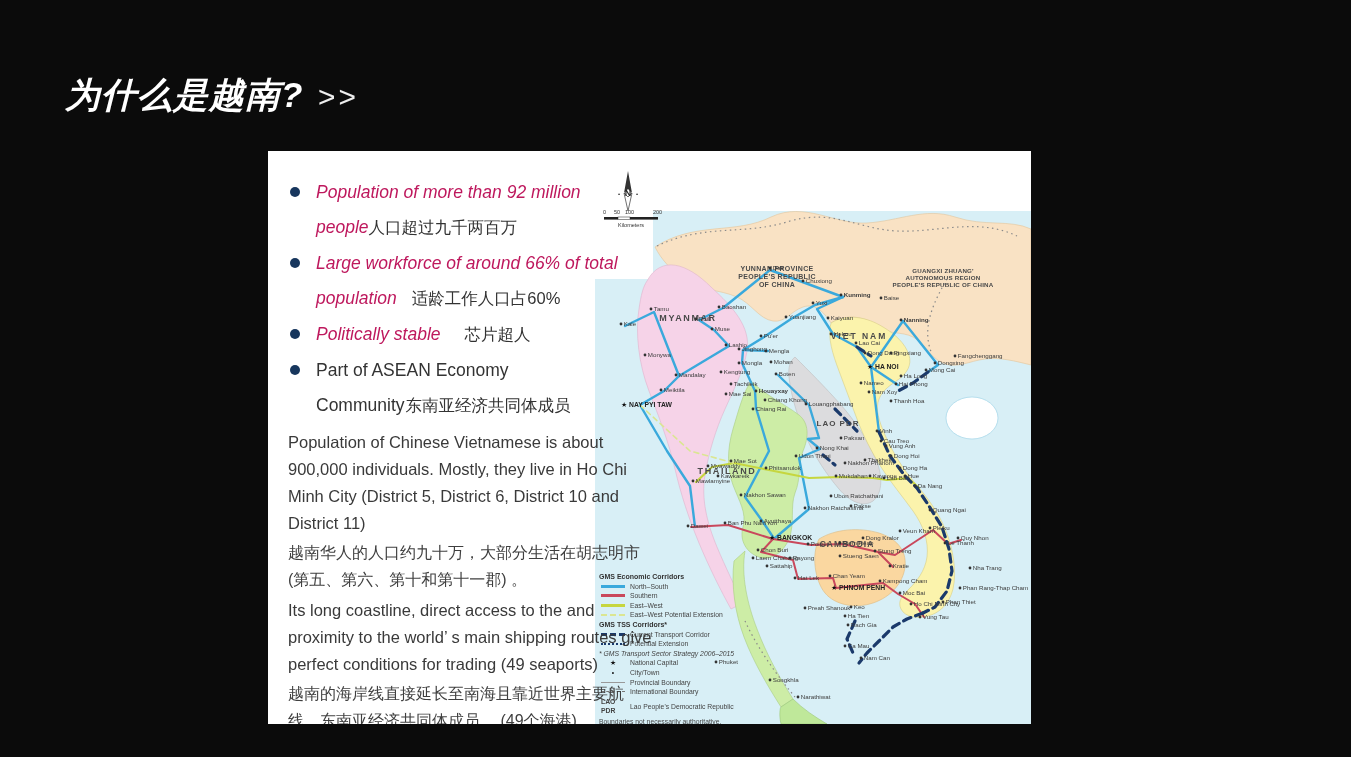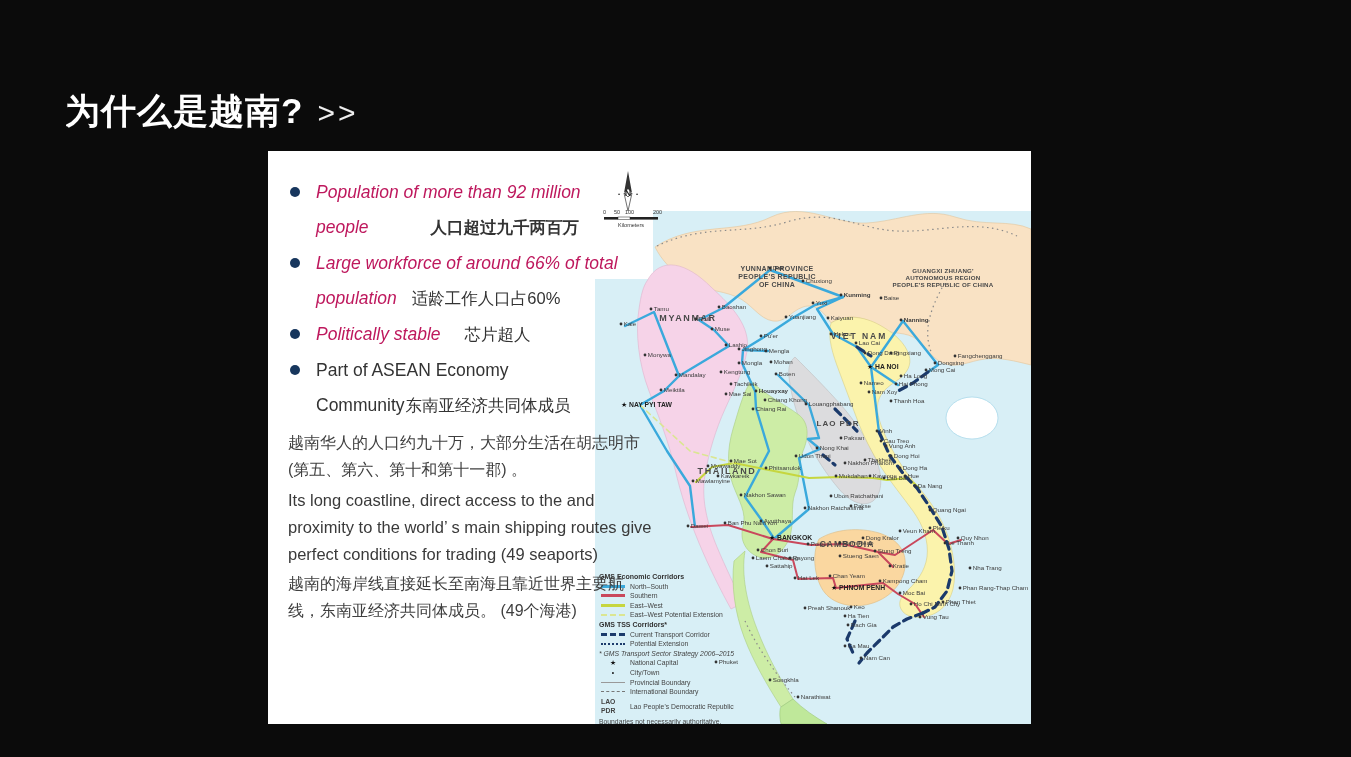--- a/index.html
+++ b/index.html
@@ -1,38 +1,38 @@
 <!DOCTYPE html>
 <html><head>
 <meta charset="utf-8">
 <style>
   html,body{margin:0;padding:0;background:#000;}
   .slide{position:relative;width:1351px;height:757px;background:#0b0b0b;overflow:hidden;
          font-family:"Liberation Sans","DejaVu Sans",sans-serif;}
   
-  .title{position:absolute;left:65px;top:88px;color:#fff;font-size:35px;font-weight:600;letter-spacing:1px;}
+  .title{position:absolute;left:65px;top:72px;color:#fff;font-size:35px;font-weight:600;letter-spacing:1px;font-style:italic;}
   .title .arrows{font-weight:300;font-size:30px;margin-left:14px;letter-spacing:3px;color:#eee;}
   
   .logo{position:absolute;right:32px;top:24px;display:flex;align-items:center;gap:12px;}
   .logo-text{color:#fff;text-align:left;}
   .logo-name{font-size:34px;font-weight:700;letter-spacing:3px;line-height:36px;}
   .logo-domain{font-size:12.5px;letter-spacing:3.4px;margin-top:2px;color:#f2f2f2;}
   
   .panel{position:absolute;left:268px;top:151px;width:763px;height:573px;background:#fff;overflow:hidden;}
   .map-wrap{position:absolute;right:0;top:0;width:436px;height:573px;z-index:1;}
   .map-wrap svg{display:block;}
   .text-col{position:absolute;left:0;top:0;width:386px;padding:24px 0 0 20px;z-index:2;box-sizing:border-box;}
   
   ul.bullets{list-style:none;margin:0;padding:0;}
   ul.bullets li{position:relative;padding-left:28px;margin-bottom:1px;line-height:34px;}
   .bullet-dot{position:absolute;left:2px;top:12px;width:10px;height:10px;border-radius:50%;background:#17365d;}
   .b-en{font-style:italic;font-size:17.5px;color:#be185d;white-space:pre-line;font-weight:500;}
   .b-en.roman{font-style:normal;color:#333;}
   .b-zh{font-size:16.5px;color:#333;}
-  li.g1 .b-zh{margin-left:62px;font-weight:bold;} li.g2 .b-zh{margin-left:15px;}
+  li.g1 .b-zh{} li.g2 .b-zh{margin-left:15px;}
   li.g3 .b-zh{margin-left:24px;} li.g4 .b-zh{margin-left:1px;}
   
   .paras{margin-top:6px;width:366px;}
   .p-en{font-size:16.5px;color:#3a3a3a;line-height:27px;font-weight:500;}
   .p-zh{font-size:16px;color:#3f3f3f;line-height:27px;margin:2px 0 4px 0;}
   
   .legend{position:absolute;left:4px;top:421px;width:190px;font-size:6.8px;color:#444;line-height:9.6px;z-index:2;}
   .lg-title{font-weight:700;color:#333;font-size:7px;}
   .lg-row{display:flex;align-items:center;gap:5px;margin-left:2px;}
   .lg-swatch{width:24px;flex:0 0 24px;}
@@ -397,20 +397,21 @@
       <ul class="bullets" id="bullets">
           <li class="g1"><span class="bullet-dot"></span><span class="b-en">Population of more than 92 million
 people</span><span class="b-zh">人口超过九千两百万</span></li>
           <li class="g2"><span class="bullet-dot"></span><span class="b-en">Large workforce of around 66% of total
 population</span><span class="b-zh">适龄工作人口占60%</span></li>
           <li class="g3"><span class="bullet-dot"></span><span class="b-en">Politically stable</span><span class="b-zh">芯片超人</span></li>
           <li class="g4"><span class="bullet-dot"></span><span class="b-en roman">Part of ASEAN Economy
 Community</span><span class="b-zh">东南亚经济共同体成员</span></li>
         </ul>
       <div class="paras" id="paras">
+          <div class="p-en">Population of Chinese Vietnamese is about 900,000 individuals. Mostly, they live in Ho Chi Minh City (District 5, District 6, District 10 and District 11)</div>
           <div class="p-zh">越南华人的人口约九十万，大部分生活在胡志明市(第五、第六、第十和第十一郡) 。</div>
           <div class="p-en">Its long coastline, direct access to the and proximity to the world’ s main shipping routes give perfect conditions for trading (49 seaports)</div>
           <div class="p-zh">越南的海岸线直接延长至南海且靠近世界主要航线，东南亚经济共同体成员。 (49个海港)</div>
         </div>
     </div>
 
   </div>
 </div>
 
 </body></html>

